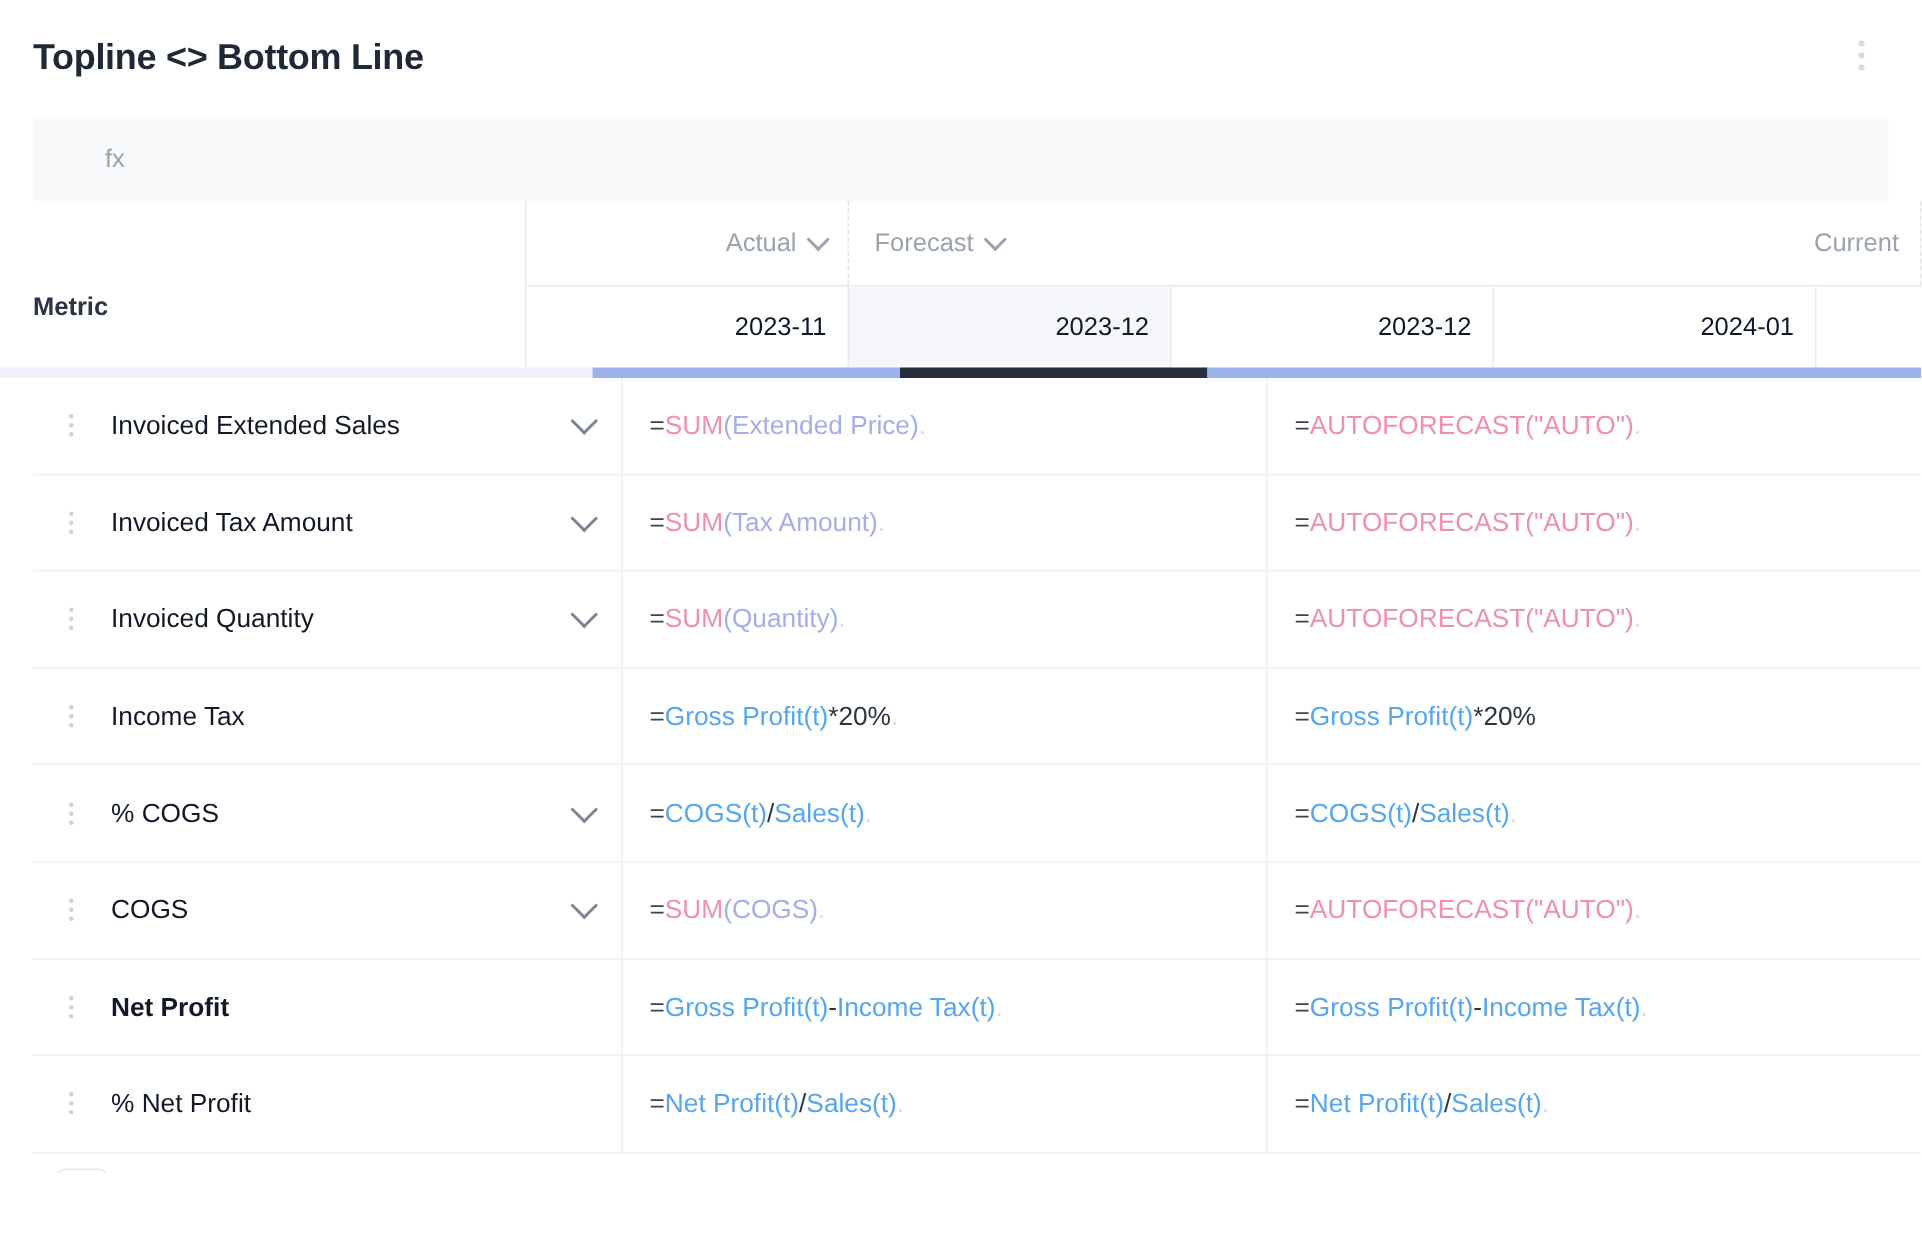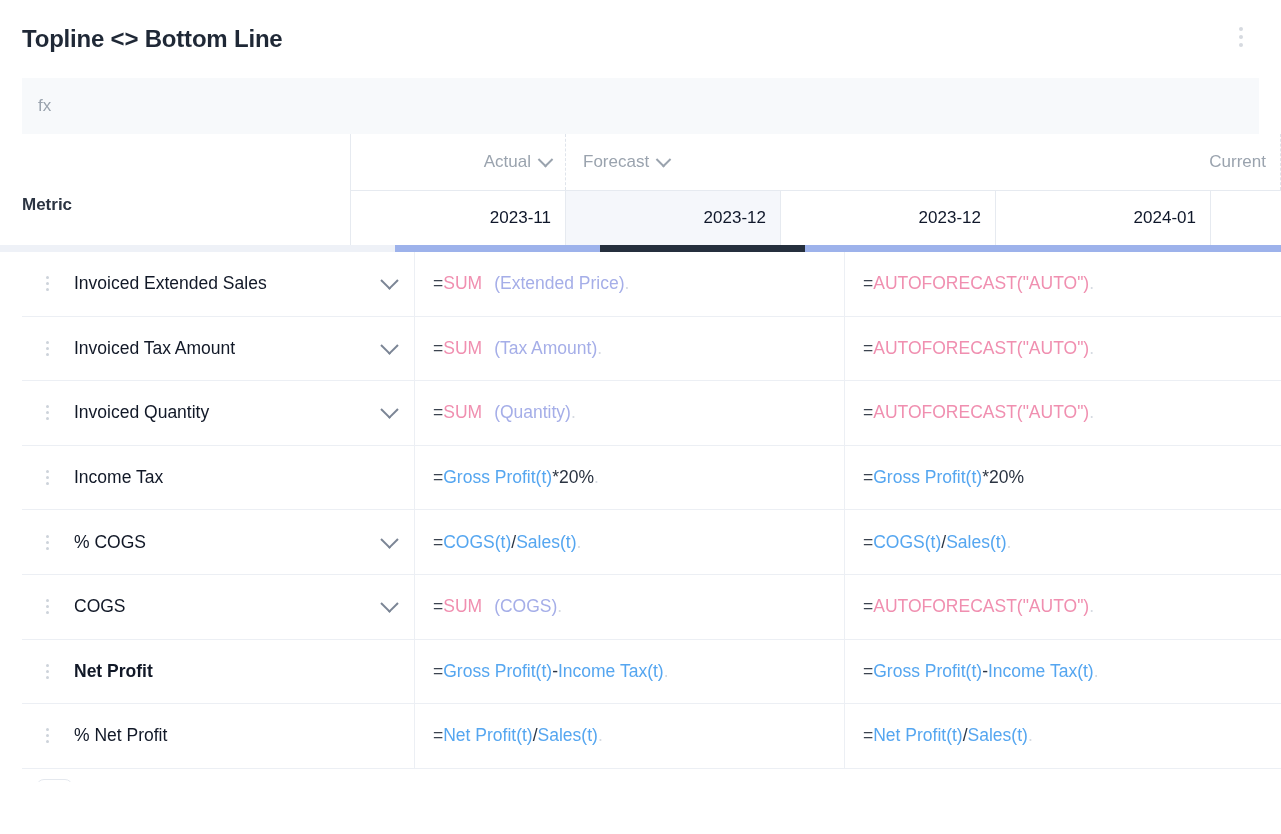--- a/index.html
+++ b/index.html
@@ -62,20 +62,21 @@
     background: #f7f9fb;
     display: flex;
     align-items: center;
     padding: 0 16px;
     cursor: text;
   }
   .fxbar .fx-label {
     font-size: 17px;
     color: #9aa3ae;
     font-family: "Liberation Sans", sans-serif;
+    margin-left: 32px;
   }
 
   
   .grid { position: relative; }
 
   .hdr {
     position: relative;
     height: 111px;
     display: flex;
     align-items: stretch;
@@ -224,21 +225,21 @@
     padding-left: 18px;
     border-right: 1px solid #eceff4;
     font-size: 17.5px;
     cursor: text;
     white-space: nowrap;
   }
   .cell-formula.wide { flex: 1; border-right: none; }
 
   .tok-eq  { color: #3c4450; }
   .tok-fn  { color: #f08fb0; }
-  .tok-arg { color: #a5aee8; padding-left: 12px; }
+  .tok-arg { color: #a5aee8; }
   .tok-ref { color: #55a6f0; }
   .tok-op  { color: #2b3442; }
   .tok-dot { color: #d6dbe2; }
 
   
   .footer {
     height: 58px;
     display: flex;
     align-items: center;
     padding-left: 36px;

